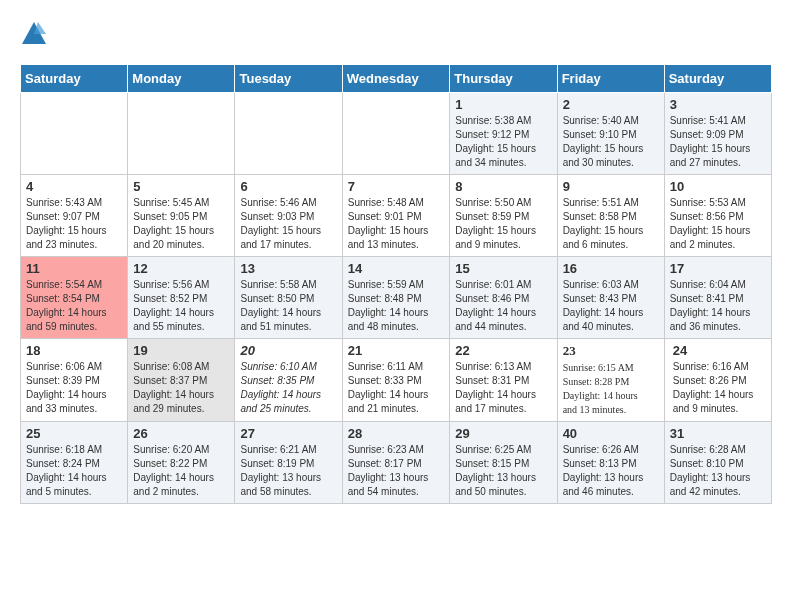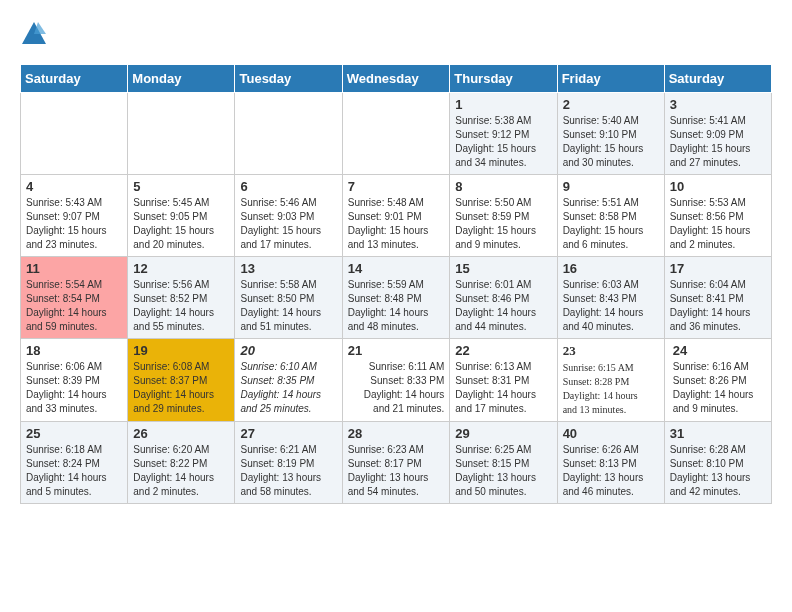--- a/index.html
+++ b/index.html
@@ -259,37 +259,37 @@
         </td>
       </tr>
       <tr>
         <td style="background-color: rgb(255, 255, 255);">
           <div class="day-number">18</div>
           <div class="day-info" style="white-space: pre-line;">Sunrise: 6:06 AM
 Sunset: 8:39 PM
 Daylight: 14 hours
 and 33 minutes.</div>
         </td>
-        <td style="background-color: #eab308;">
+        <td style="background-color: #e5e5e5;">
           <div class="day-number">19</div>
           <div class="day-info" style="white-space: pre-line;">Sunrise: 6:08 AM
 Sunset: 8:37 PM
 Daylight: 14 hours
 and 29 minutes.</div>
         </td>
         <td style="background-color: rgb(255, 255, 255); font-style: italic;">
           <div class="day-number">20</div>
           <div class="day-info" style="white-space: pre-line;">Sunrise: 6:10 AM
 Sunset: 8:35 PM
 Daylight: 14 hours
 and 25 minutes.</div>
         </td>
         <td style="background-color: rgb(255, 255, 255);">
           <div class="day-number">21</div>
-          <div class="day-info" style="white-space: pre-line; text-align: right;">Sunrise: 6:11 AM
+          <div class="day-info" style="white-space: pre-line;">Sunrise: 6:11 AM
 Sunset: 8:33 PM
 Daylight: 14 hours
 and 21 minutes.</div>
         </td>
         <td style="background-color: rgb(255, 255, 255);">
           <div class="day-number">22</div>
           <div class="day-info" style="white-space: pre-line;">Sunrise: 6:13 AM
 Sunset: 8:31 PM
 Daylight: 14 hours
 and 17 minutes.</div>

